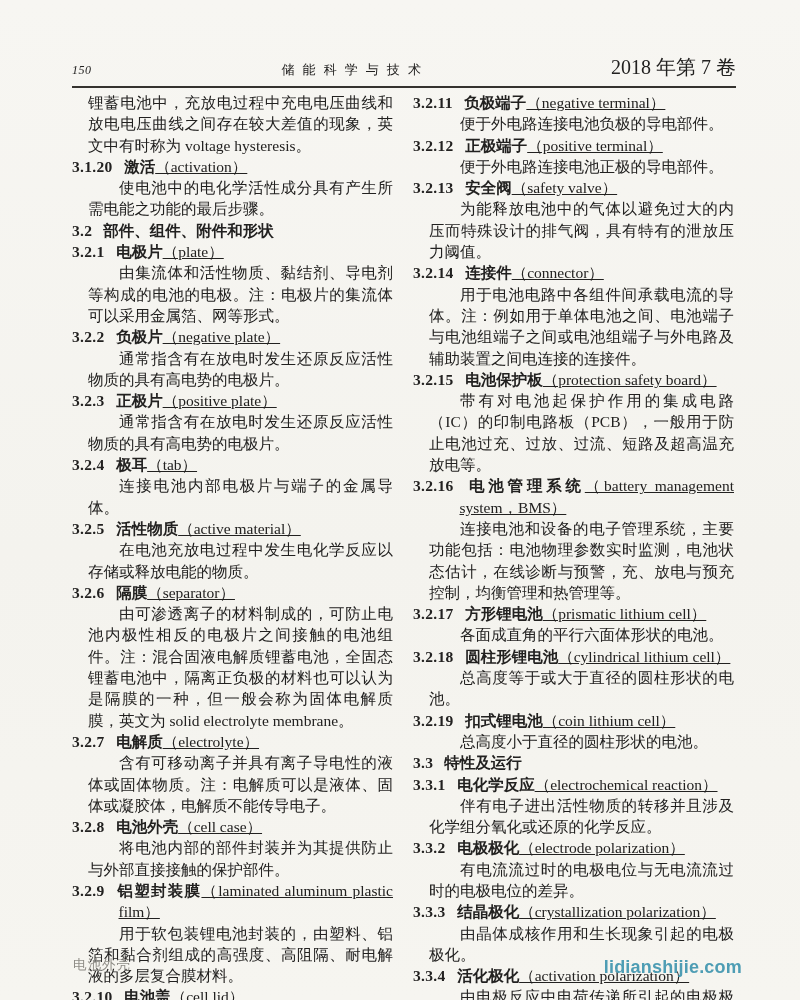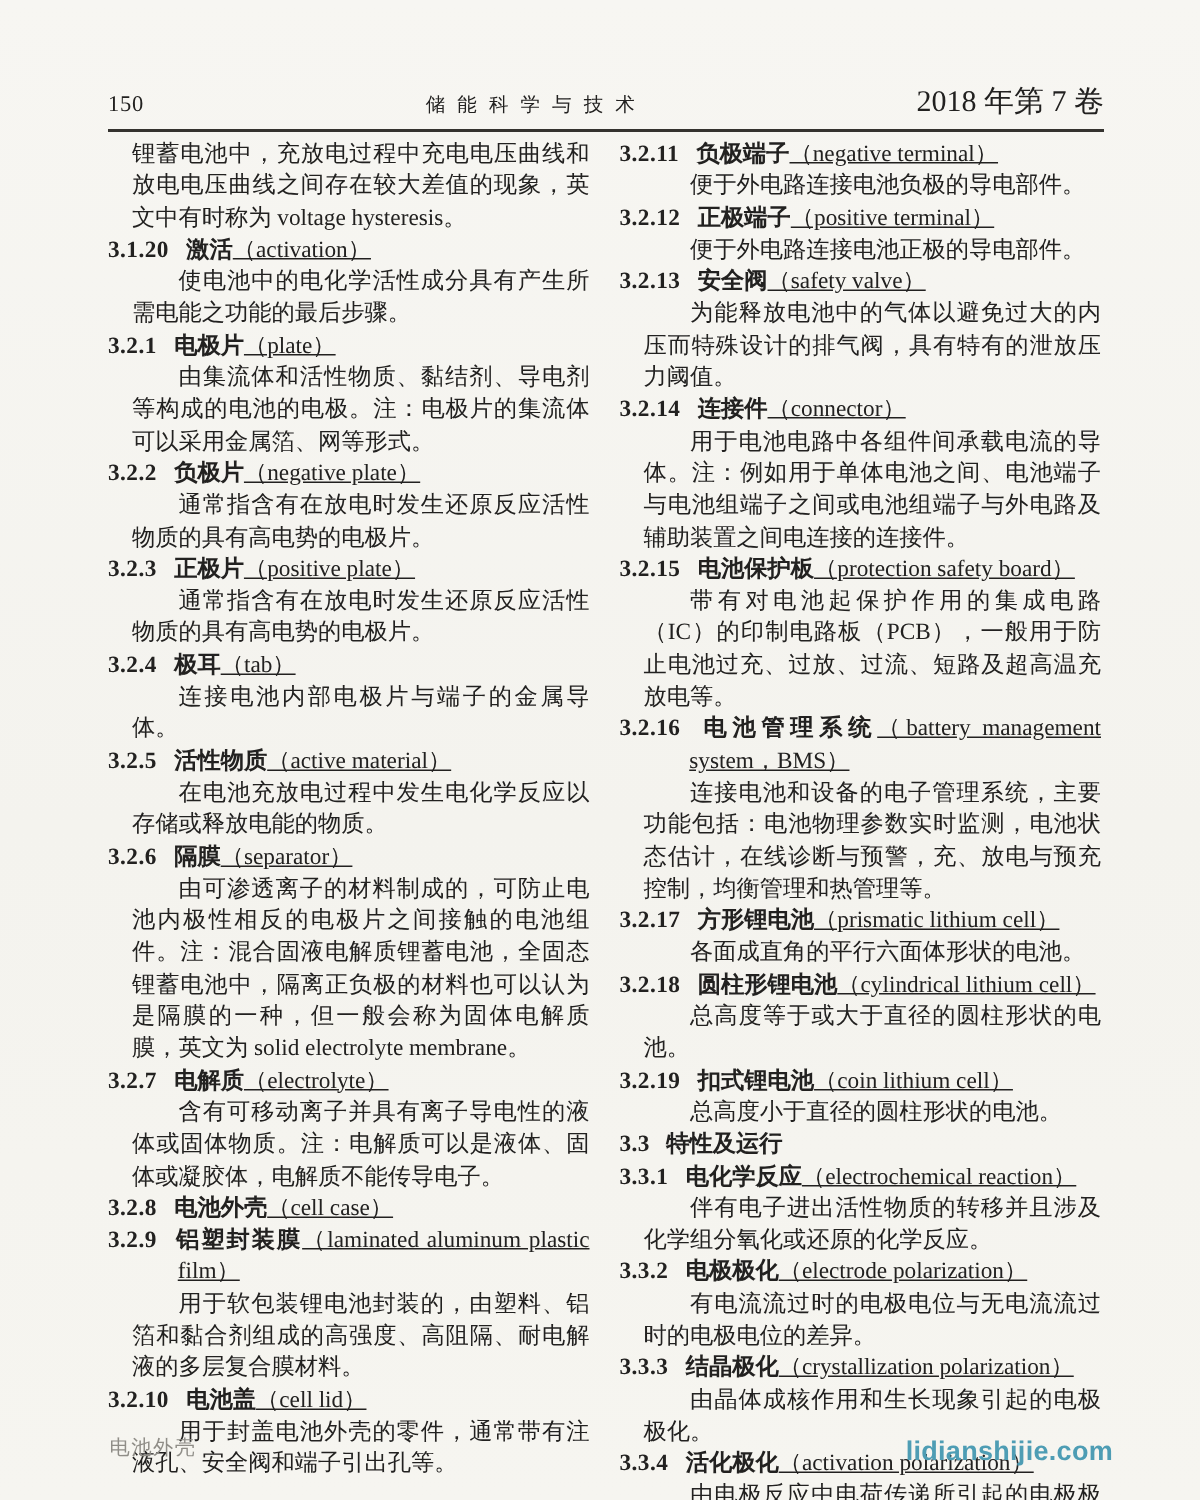--- a/index.html
+++ b/index.html
@@ -14,21 +14,21 @@
     background: linear-gradient(180deg, #f7f6f2 0%, #f4f3ee 55%, #f6f5f0 100%);
     color: #222120;
     overflow: hidden;
   }
   
   .header { position: absolute; top: 54px; left: 72px; right: 64px; }
   .header-row {
     display: flex; justify-content: space-between; align-items: baseline;
     font-size: 15px;
   }
-  .page-number { font-size: 15px; letter-spacing: 0.5px; }
+  .page-number { font-size: 12px; letter-spacing: 0.5px; font-style: italic; }
   .journal-title { font-weight: normal; font-size: 13px; letter-spacing: 0.62em; text-indent: 0.62em; white-space: nowrap; }
   .issue-info { font-size: 20px; white-space: nowrap; }
   .header-rule { margin-top: 5px; border-top: 2.6px solid #35332f; }
   
   .columns {
     position: absolute; top: 92px; left: 72px;
     display: flex; gap: 20px;
   }
   .col {
     width: 321px;
@@ -68,35 +68,37 @@
       <span class="issue-info">2018 年第 7 卷</span>
     </div>
     <div class="header-rule"></div>
   </div>
 
   <div class="columns">
     <div class="col" id="col-left">
         <div class="block para noindent">锂蓄电池中，充放电过程中充电电压曲线和放电电压曲线之间存在较大差值的现象，英文中有时称为 voltage hysteresis。</div>
         <div class="block term"><span class="num">3.1.20</span><span class="zh">激活</span><span class="en">（activation）</span></div>
         <div class="block para">使电池中的电化学活性成分具有产生所需电能之功能的最后步骤。</div>
+        <div class="block section-h"><span class="num">3.2</span><span>部件、组件、附件和形状</span></div>
         <div class="block term"><span class="num">3.2.1</span><span class="zh">电极片</span><span class="en">（plate）</span></div>
         <div class="block para">由集流体和活性物质、黏结剂、导电剂等构成的电池的电极。注：电极片的集流体可以采用金属箔、网等形式。</div>
         <div class="block term"><span class="num">3.2.2</span><span class="zh">负极片</span><span class="en">（negative plate）</span></div>
         <div class="block para">通常指含有在放电时发生还原反应活性物质的具有高电势的电极片。</div>
         <div class="block term"><span class="num">3.2.3</span><span class="zh">正极片</span><span class="en">（positive plate）</span></div>
         <div class="block para">通常指含有在放电时发生还原反应活性物质的具有高电势的电极片。</div>
         <div class="block term"><span class="num">3.2.4</span><span class="zh">极耳</span><span class="en">（tab）</span></div>
         <div class="block para">连接电池内部电极片与端子的金属导体。</div>
         <div class="block term"><span class="num">3.2.5</span><span class="zh">活性物质</span><span class="en">（active material）</span></div>
         <div class="block para">在电池充放电过程中发生电化学反应以存储或释放电能的物质。</div>
         <div class="block term"><span class="num">3.2.6</span><span class="zh">隔膜</span><span class="en">（separator）</span></div>
         <div class="block para">由可渗透离子的材料制成的，可防止电池内极性相反的电极片之间接触的电池组件。注：混合固液电解质锂蓄电池，全固态锂蓄电池中，隔离正负极的材料也可以认为是隔膜的一种，但一般会称为固体电解质膜，英文为 solid electrolyte membrane。</div>
         <div class="block term"><span class="num">3.2.7</span><span class="zh">电解质</span><span class="en">（electrolyte）</span></div>
         <div class="block para">含有可移动离子并具有离子导电性的液体或固体物质。注：电解质可以是液体、固体或凝胶体，电解质不能传导电子。</div>
         <div class="block term"><span class="num">3.2.8</span><span class="zh">电池外壳</span><span class="en">（cell case）</span></div>
+        <div class="block para">将电池内部的部件封装并为其提供防止与外部直接接触的保护部件。</div>
         <div class="block term"><span class="num">3.2.9</span><span class="zh">铝塑封装膜</span><span class="en">（laminated aluminum plastic film）</span></div>
         <div class="block para">用于软包装锂电池封装的，由塑料、铝箔和黏合剂组成的高强度、高阻隔、耐电解液的多层复合膜材料。</div>
         <div class="block term"><span class="num">3.2.10</span><span class="zh">电池盖</span><span class="en">（cell lid）</span></div>
         <div class="block para">用于封盖电池外壳的零件，通常带有注液孔、安全阀和端子引出孔等。</div>
       </div>
     <div class="col" id="col-right">
         <div class="block term"><span class="num">3.2.11</span><span class="zh">负极端子</span><span class="en">（negative terminal）</span></div>
         <div class="block para">便于外电路连接电池负极的导电部件。</div>
         <div class="block term"><span class="num">3.2.12</span><span class="zh">正极端子</span><span class="en">（positive terminal）</span></div>
         <div class="block para">便于外电路连接电池正极的导电部件。</div>

